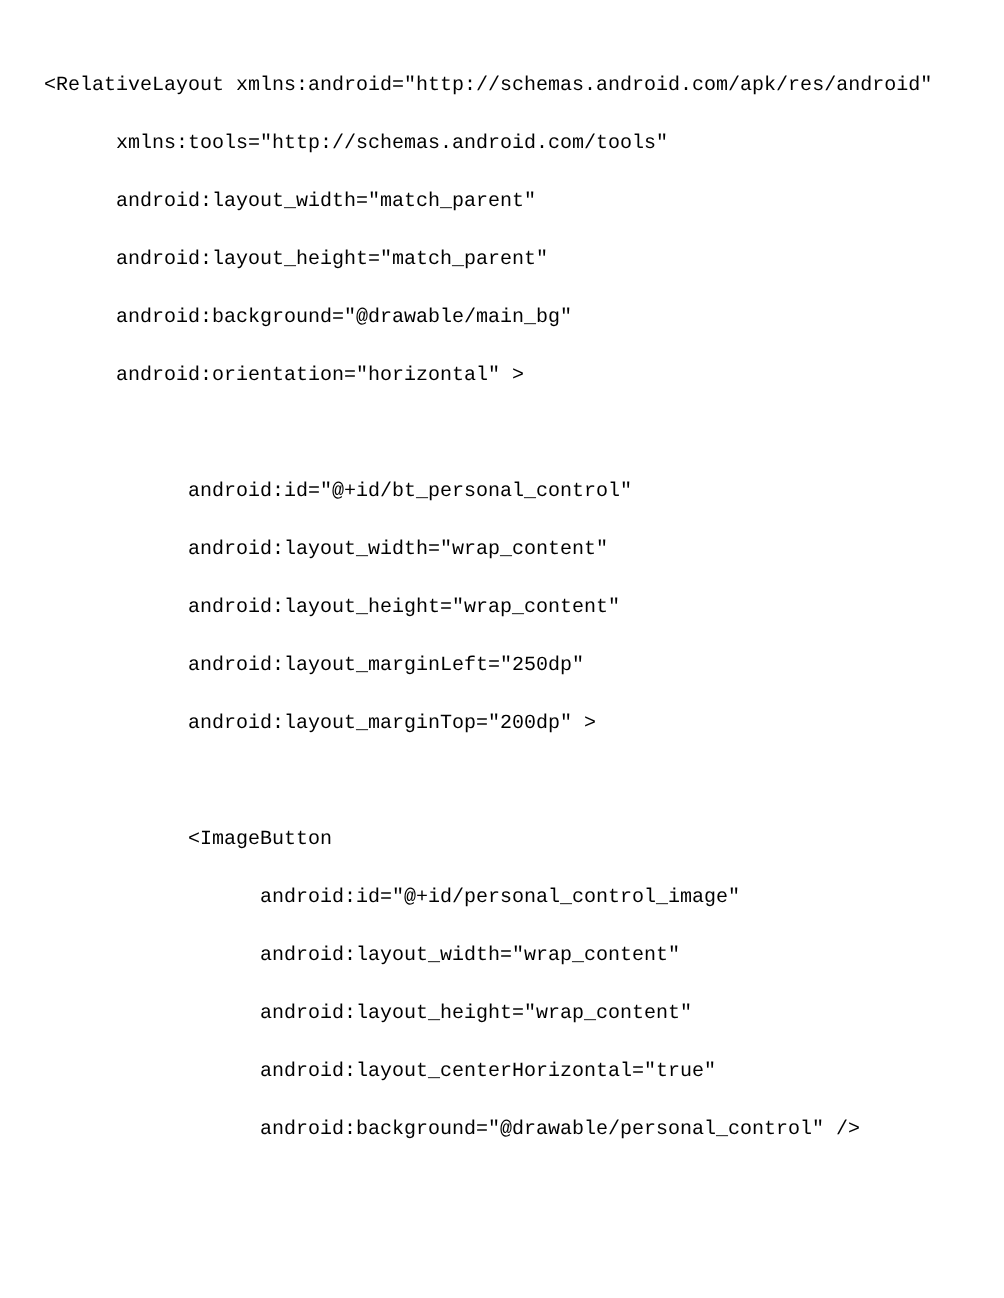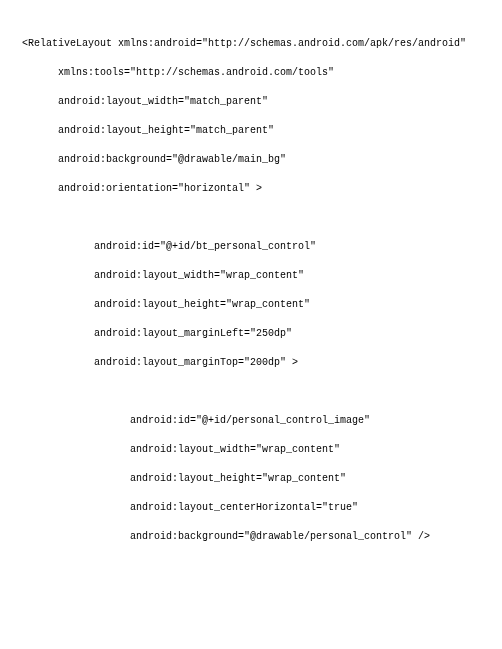--- a/index.html
+++ b/index.html
@@ -40,20 +40,21 @@
 <span class="blk i1">android:layout_height="match_parent"</span>
 <span class="blk i1">android:background="@drawable/main_bg"</span>
 <span class="blk i1">android:orientation="horizontal" &gt;</span>
 <span class="blk"> </span>
 <span class="blk i2">android:id="@+id/bt_personal_control"</span>
 <span class="blk i2">android:layout_width="wrap_content"</span>
 <span class="blk i2">android:layout_height="wrap_content"</span>
 <span class="blk i2">android:layout_marginLeft="250dp"</span>
 <span class="blk i2">android:layout_marginTop="200dp" &gt;</span>
 <span class="blk"> </span>
+<span class="blk i2">&lt;ImageButton</span>
 <span class="blk i3">android:id="@+id/personal_control_image"</span>
 <span class="blk i3">android:layout_width="wrap_content"</span>
 <span class="blk i3">android:layout_height="wrap_content"</span>
 <span class="blk i3">android:layout_centerHorizontal="true"</span>
 <span class="blk i3">android:background="@drawable/personal_control" /&gt;</span>
 <span class="blk"> </span>
 
 
 
 

